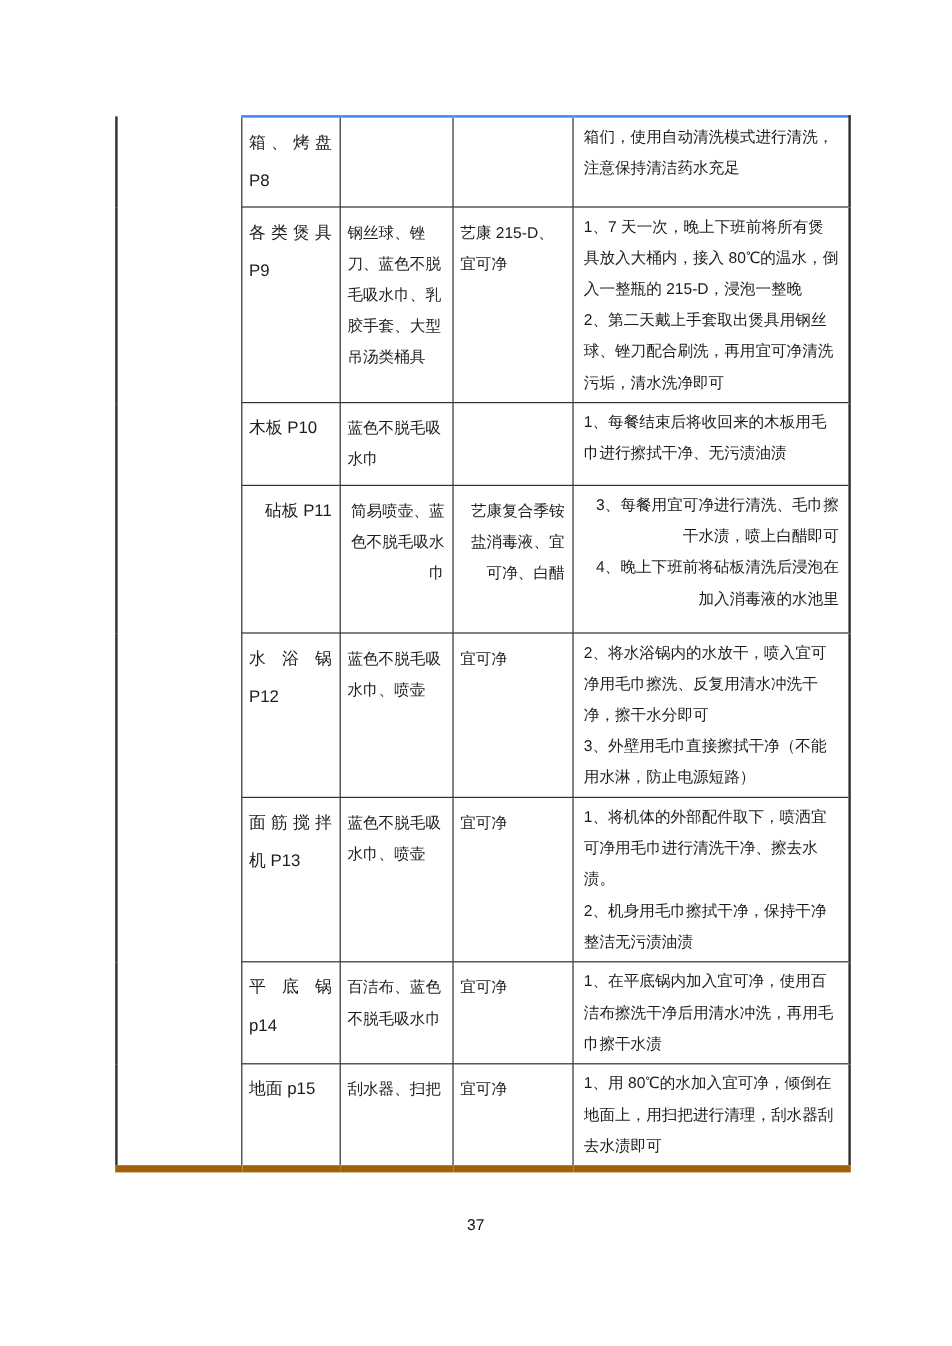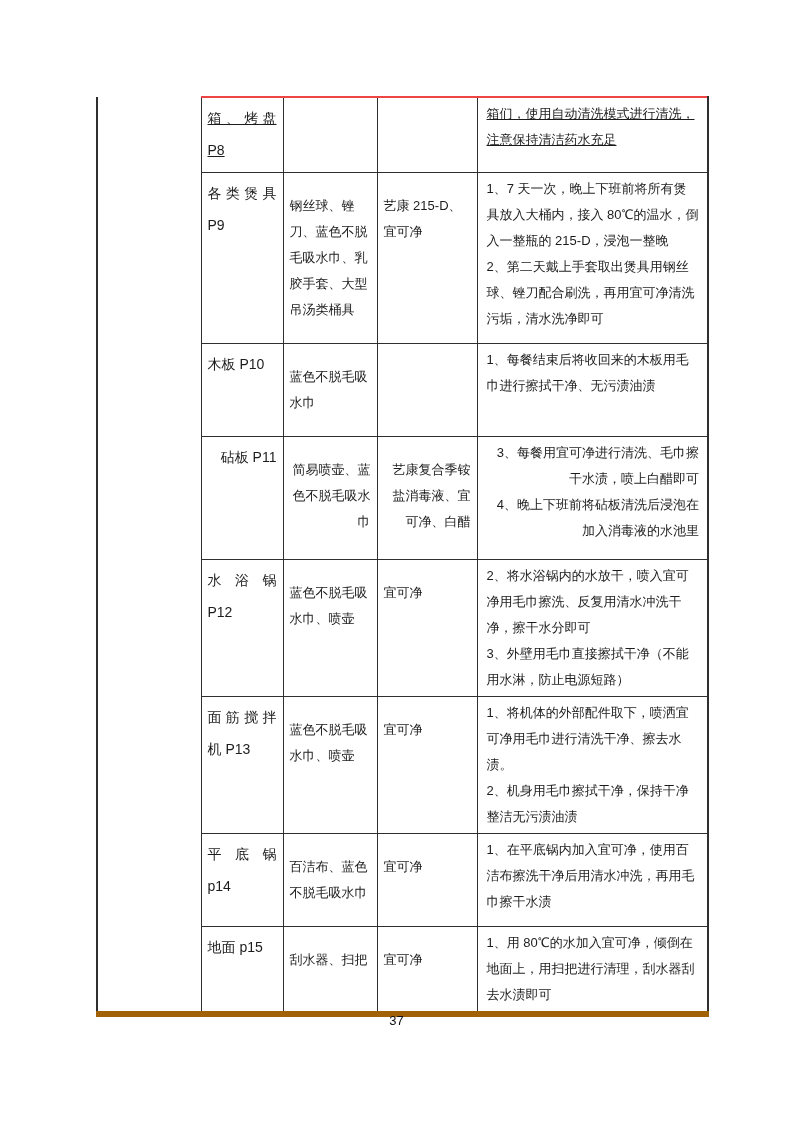--- a/index.html
+++ b/index.html
@@ -25,21 +25,21 @@
   col.c-spacer { width:104px; }
   col.c-name   { width:82px; }
   col.c-tools  { width:94px; }
   col.c-agents { width:100px; }
   col.c-steps  { width:231px; }
 
   td { border:1px solid #2f2f2f; vertical-align:top; }
 
   
   td.spacer-cell { border-top:none; border-left:2px solid #2f2f2f; }
-  tr.first td.frame-top { border-top:2px solid #ef4444;text-decoration:underline; }
+  tr.first td.frame-top { border-top:2px solid #3b82f6; }
   td.steps-cell { border-right:2px solid #2f2f2f; }
   tr.last td, td.spacer-cell { border-bottom:6px solid #a16207; }
 
   
   tr.r0 { height:64px; }
   tr.r1 { height:145px;border-radius:24px; }
   tr.r2 { height:42px; }
   tr.r3 { height:123px;text-align:right; }
   tr.r4 { height:108px; }
   tr.r5 { height:85px; }
@@ -55,21 +55,21 @@
   td.v-bottom .name-flex { justify-content:flex-end; }
   td.v-middle .name-flex { justify-content:flex-start; }
   .name-line:empty { display:none; }
   .name-line.spread {
     text-align:justify;
     text-align-last:justify;
     text-justify:inter-character;
   }
 
   td.tools-cell, td.agents-cell {
-    padding:20px 6px;
+    padding:8px 6px;
     line-height:26px;
   }
   td.steps-cell {
     padding:3px 8px 3px 9px;
     line-height:26px;
     white-space:pre-line;
   }
 
   .page-number {
     position:absolute;

